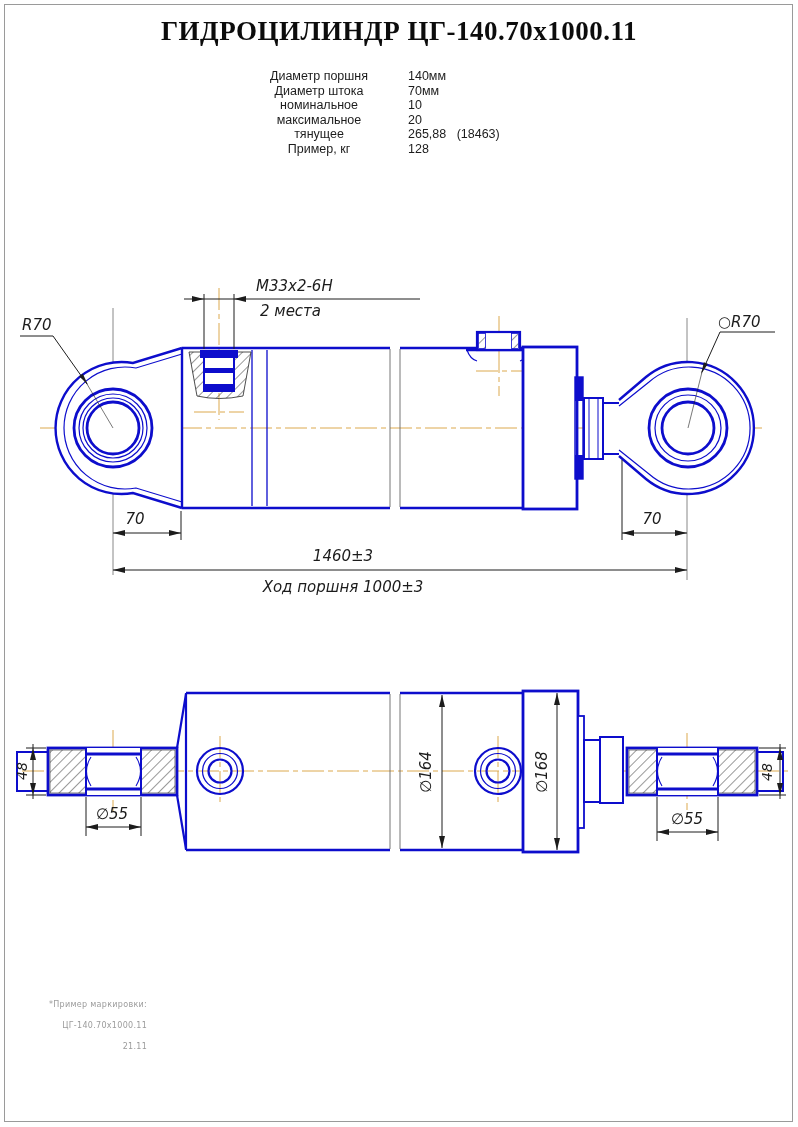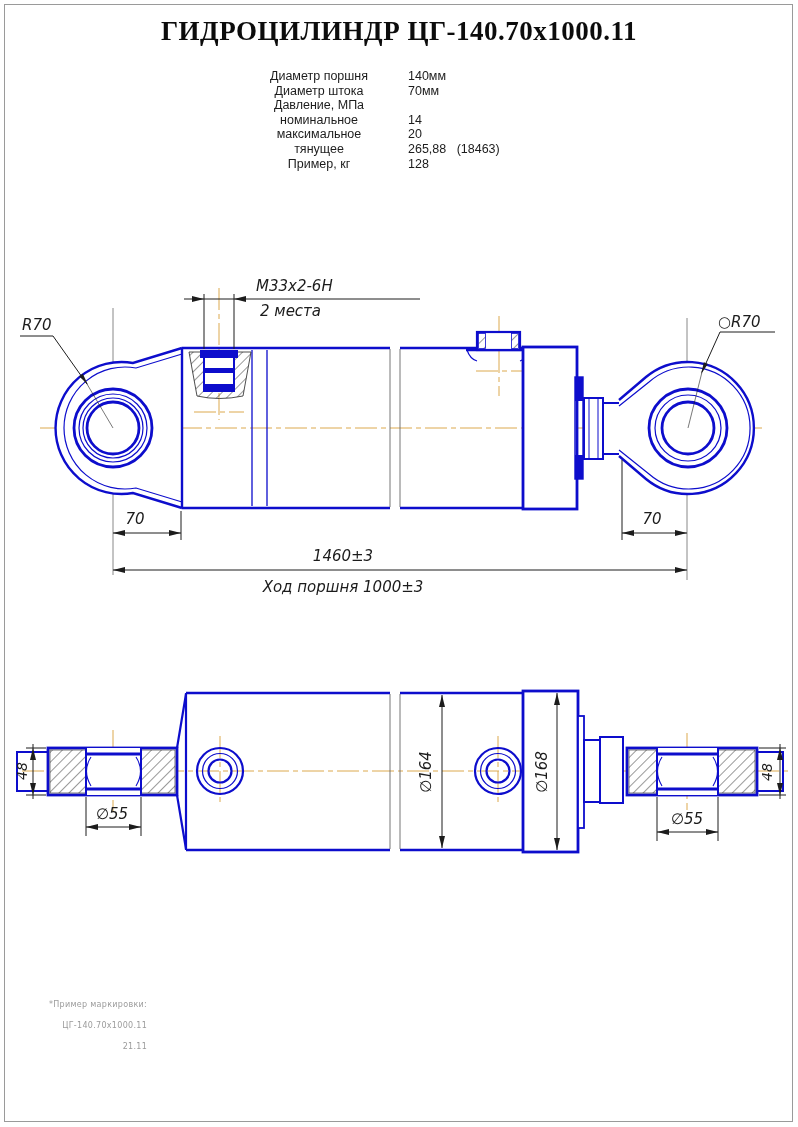--- a/index.html
+++ b/index.html
@@ -29,26 +29,22 @@
   <div class="specs">
     <div class="spec-row">
         <span class="spec-label">Диаметр поршня</span>
         <span class="spec-value">140мм</span>
       </div>
     <div class="spec-row">
         <span class="spec-label">Диаметр штока</span>
         <span class="spec-value">70мм</span>
       </div>
     <div class="spec-row">
-        <span class="spec-label">Давление, МПа</span>
-        <span class="spec-value"></span>
-      </div>
-    <div class="spec-row">
         <span class="spec-label">номинальное</span>
-        <span class="spec-value">14</span>
+        <span class="spec-value">10</span>
       </div>
     <div class="spec-row">
         <span class="spec-label">максимальное</span>
         <span class="spec-value">20</span>
       </div>
     <div class="spec-row">
         <span class="spec-label">тянущее</span>
         <span class="spec-value">265,88   (18463)</span>
       </div>
     <div class="spec-row">

